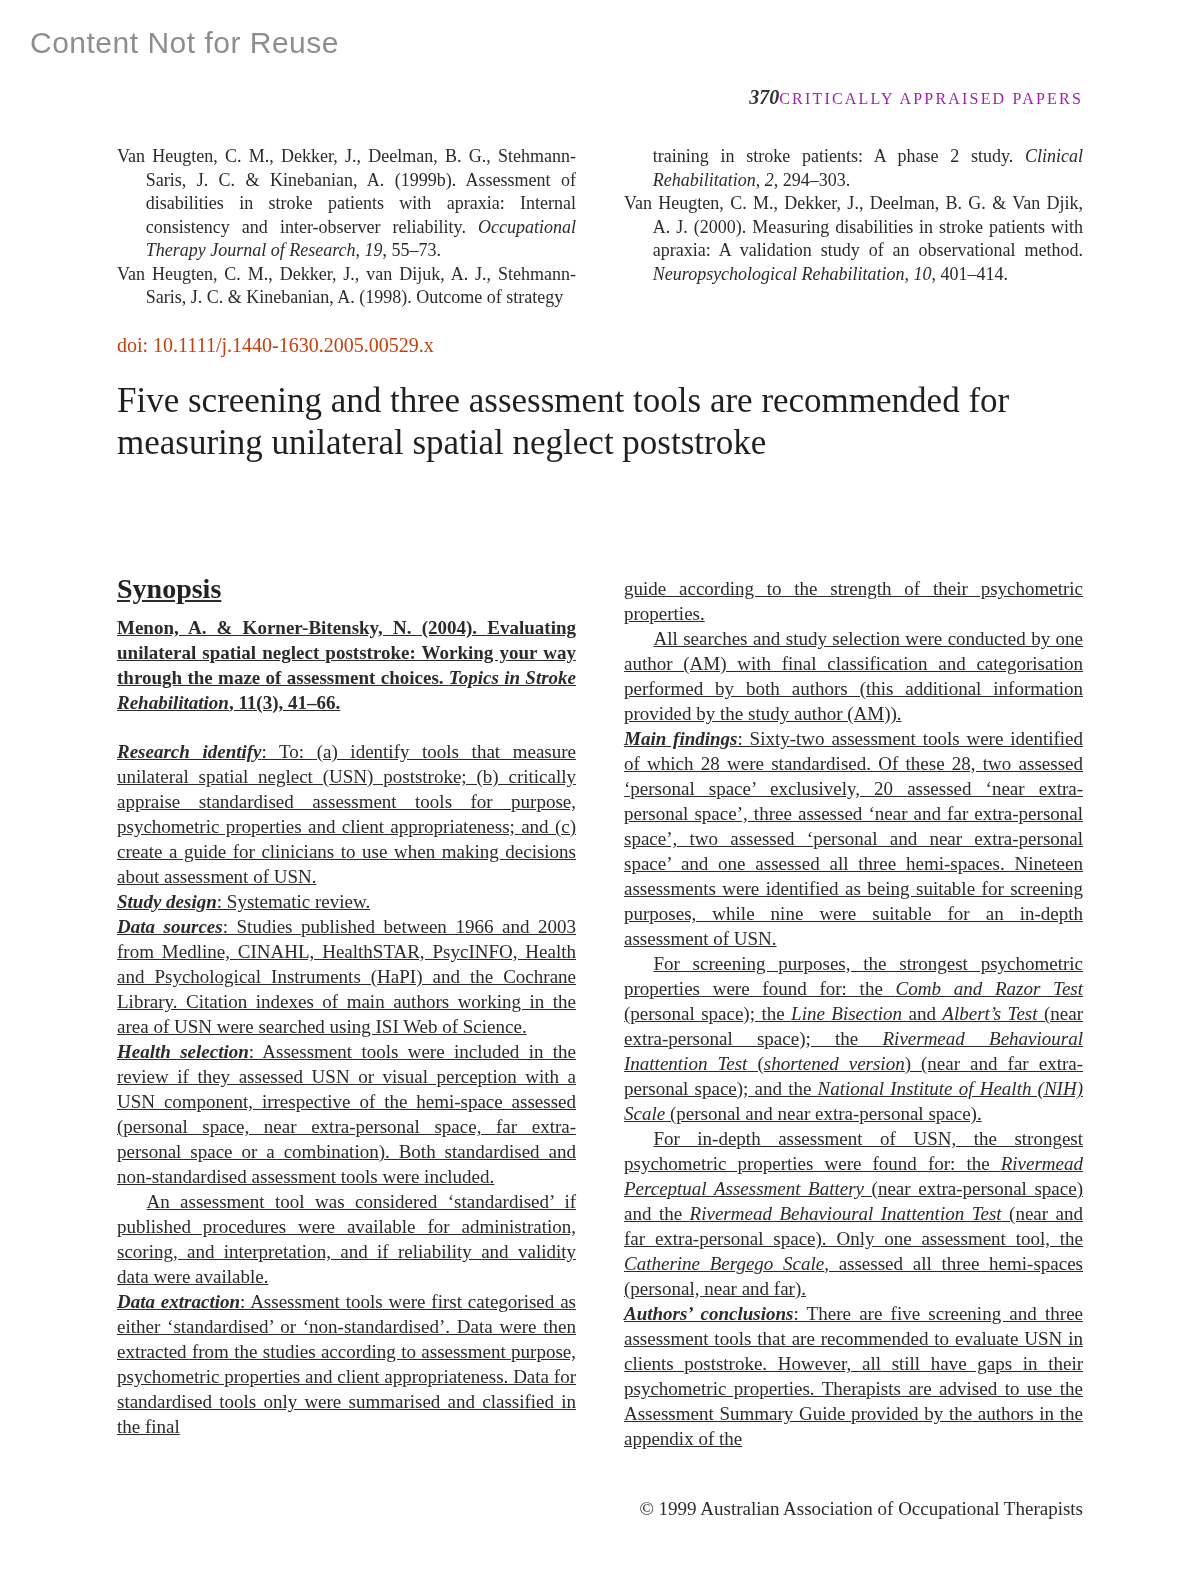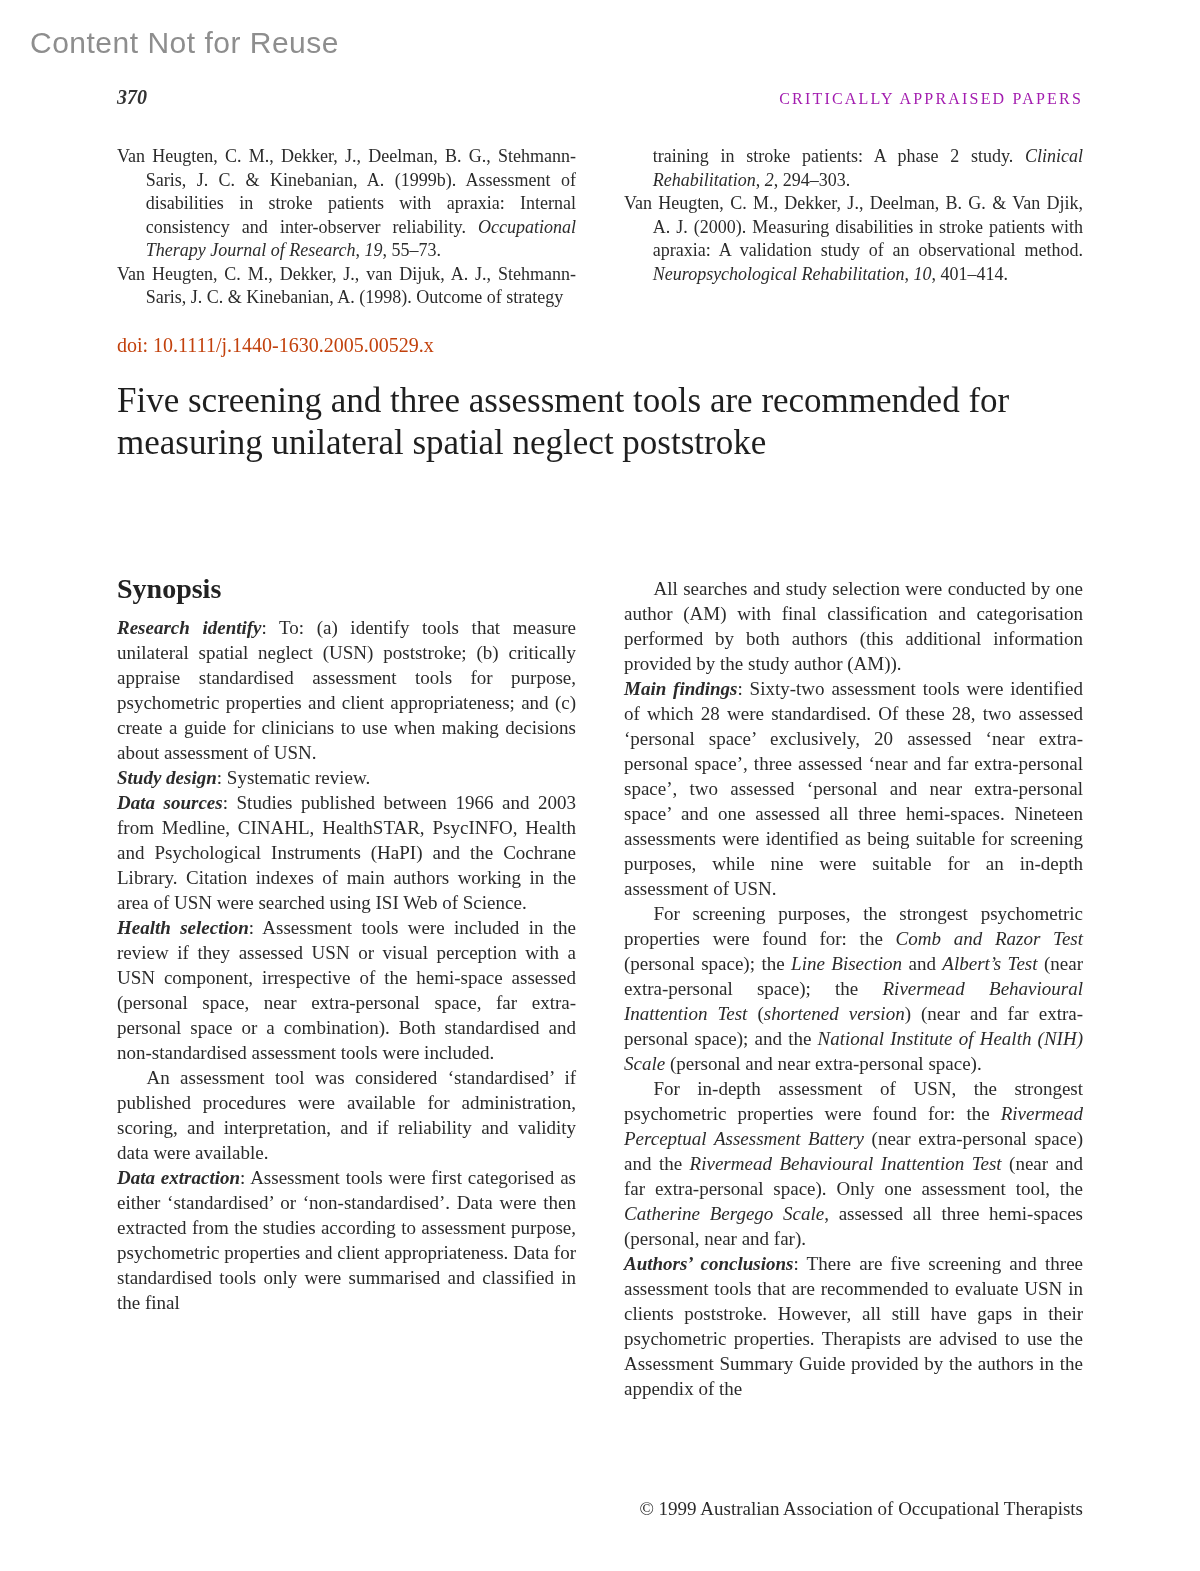--- a/index.html
+++ b/index.html
@@ -20,21 +20,21 @@
     font-size: 30px;
     color: #8e8e8e;
     letter-spacing: 0.5px;
   }
   .header-row {
     position: absolute;
     left: 117px;
     right: 117px;
     top: 86px;
     display: flex;
-    justify-content: space-between;
+    justify-content: flex-end;
     align-items: baseline;
   }
   .page-num {
     font-weight: bold;
     font-style: italic;
     font-size: 20px;
     color: #333;
   }
   .running-head {
     font-size: 16px;
@@ -82,21 +82,21 @@
     position: absolute;
     left: 117px;
     right: 117px;
     top: 576px;
     display: flex;
     gap: 48px;
     font-size: 19px;
     line-height: 25px;
     text-align: justify;
   }
-  .body-cols .col { width: 460px; }
+  .body-cols .col { width: 460px; text-decoration: underline; }
   .synopsis-heading {
     font-size: 28px;
     font-weight: bold;
     margin: 0 0 14px 0;
     text-align: left;
     color: #222;
   }
   .citation {
     font-weight: bold;
     margin: 0 0 24px 0;
@@ -137,28 +137,30 @@
     </div>
   </div>
 
   <div class="doi">doi: 10.1111/j.1440-1630.2005.00529.x</div>
 
   <h1 class="title">Five screening and three assessment tools are recommended for measuring unilateral spatial neglect poststroke</h1>
 
   <div class="body-cols">
     <div class="col">
       <h2 class="synopsis-heading">Synopsis</h2>
+      <p class="citation"><span class="s-b">Menon, A. &amp; Korner-Bitensky, N. (2004). Evaluating unilateral spatial neglect poststroke: Working your way through the maze of assessment choices. </span><span class="s-bi">Topics in Stroke Rehabilitation</span><span class="s-b">, 11(3), 41–66.</span></p>
       <p class="p"><span class="s-bi">Research identify</span><span>: To: (a) identify tools that measure unilateral spatial neglect (USN) poststroke; (b) critically appraise standardised assessment tools for purpose, psychometric properties and client appropriateness; and (c) create a guide for clinicians to use when making decisions about assessment of USN.</span></p>
       <p class="p"><span class="s-bi">Study design</span><span>: Systematic review.</span></p>
       <p class="p"><span class="s-bi">Data sources</span><span>: Studies published between 1966 and 2003 from Medline, CINAHL, HealthSTAR, PsycINFO, Health and Psychological Instruments (HaPI) and the Cochrane Library. Citation indexes of main authors working in the area of USN were searched using ISI Web of Science.</span></p>
       <p class="p"><span class="s-bi">Health selection</span><span>: Assessment tools were included in the review if they assessed USN or visual perception with a USN component, irrespective of the hemi-space assessed (personal space, near extra-personal space, far extra-personal space or a combination). Both standardised and non-standardised assessment tools were included.</span></p>
       <p class="p indent"><span>An assessment tool was considered ‘standardised’ if published procedures were available for administration, scoring, and interpretation, and if reliability and validity data were available.</span></p>
       <p class="p"><span class="s-bi">Data extraction</span><span>: Assessment tools were first categorised as either ‘standardised’ or ‘non-standardised’. Data were then extracted from the studies according to assessment purpose, psychometric properties and client appropriateness. Data for standardised tools only were summarised and classified in the final</span></p>
     </div>
     <div class="col">
+      <p class="p"><span>guide according to the strength of their psychometric properties.</span></p>
       <p class="p indent"><span>All searches and study selection were conducted by one author (AM) with final classification and categorisation performed by both authors (this additional information provided by the study author (AM)).</span></p>
       <p class="p"><span class="s-bi">Main findings</span><span>: Sixty-two assessment tools were identified of which 28 were standardised. Of these 28, two assessed ‘personal space’ exclusively, 20 assessed ‘near extra-personal space’, three assessed ‘near and far extra-personal space’, two assessed ‘personal and near extra-personal space’ and one assessed all three hemi-spaces. Nineteen assessments were identified as being suitable for screening purposes, while nine were suitable for an in-depth assessment of USN.</span></p>
       <p class="p indent"><span>For screening purposes, the strongest psychometric properties were found for: the </span><span class="s-i">Comb and Razor Test</span><span> (personal space); the </span><span class="s-i">Line Bisection</span><span> and </span><span class="s-i">Albert’s Test</span><span> (near extra-personal space); the </span><span class="s-i">Rivermead Behavioural Inattention Test</span><span> (</span><span class="s-i">shortened version</span><span>) (near and far extra-personal space); and the </span><span class="s-i">National Institute of Health (NIH) Scale</span><span> (personal and near extra-personal space).</span></p>
       <p class="p indent"><span>For in-depth assessment of USN, the strongest psychometric properties were found for: the </span><span class="s-i">Rivermead Perceptual Assessment Battery</span><span> (near extra-personal space) and the </span><span class="s-i">Rivermead Behavioural Inattention Test</span><span> (near and far extra-personal space). Only one assessment tool, the </span><span class="s-i">Catherine Bergego Scale</span><span>, assessed all three hemi-spaces (personal, near and far).</span></p>
       <p class="p"><span class="s-bi">Authors’ conclusions</span><span>: There are five screening and three assessment tools that are recommended to evaluate USN in clients poststroke. However, all still have gaps in their psychometric properties. Therapists are advised to use the Assessment Summary Guide provided by the authors in the appendix of the</span></p>
     </div>
   </div>
 
   <div class="footer">© 1999 Australian Association of Occupational Therapists</div>
 

